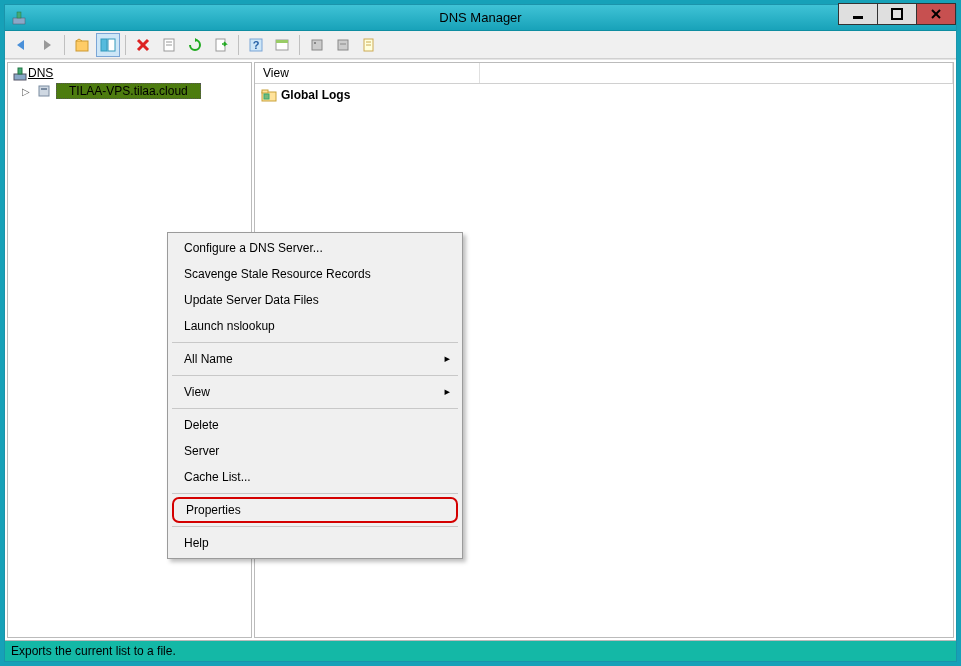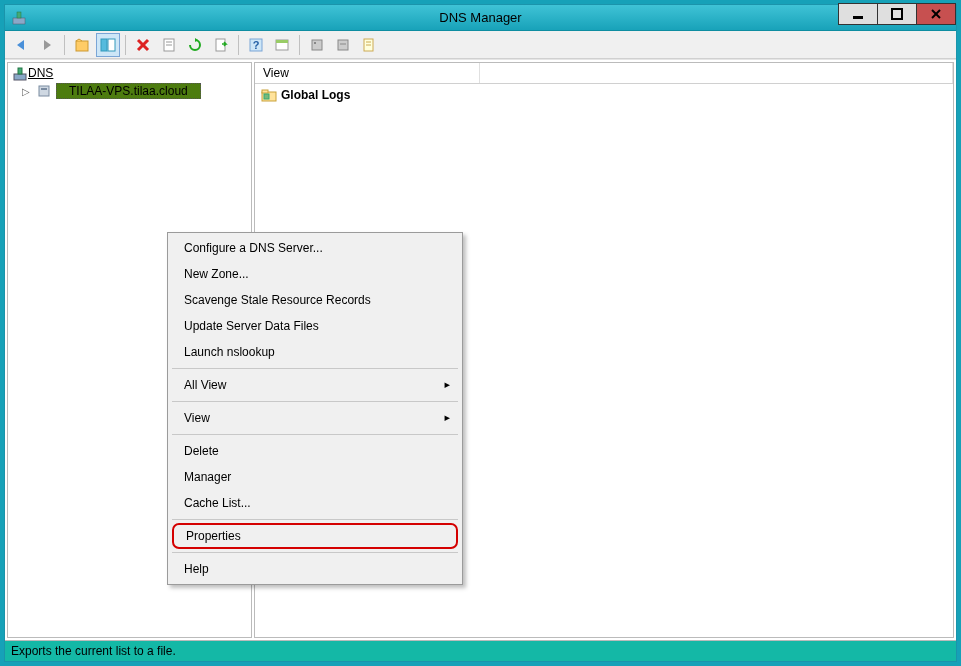--- a/index.html
+++ b/index.html
@@ -348,31 +348,30 @@
                 <rect x="3" y="7" width="5" height="5" fill="#7ab87a" stroke="#3a7"></rect>
               </svg>
           </span>
           <span>Global Logs</span>
         </div>
       </div>
     </div>
 
     <div class="context-menu">
       <div class="cm-item">Configure a DNS Server...</div>
-      <div class="cm-item">New Zone...</div>
       <div class="cm-item">Scavenge Stale Resource Records</div>
       <div class="cm-item">Update Server Data Files</div>
       <div class="cm-item">Launch nslookup</div>
       <div class="cm-sep"></div>
-      <div class="cm-item has-sub">All View</div>
+      <div class="cm-item has-sub">All Name</div>
       <div class="cm-sep"></div>
       <div class="cm-item has-sub">View</div>
       <div class="cm-sep"></div>
       <div class="cm-item">Delete</div>
-      <div class="cm-item">Manager</div>
+      <div class="cm-item">Server</div>
       <div class="cm-item">Cache List...</div>
       <div class="cm-sep"></div>
       <div class="cm-item cm-highlight">Properties</div>
       <div class="cm-sep"></div>
       <div class="cm-item">Help</div>
     </div>
 
   </div>
 
   <div class="statusbar">

